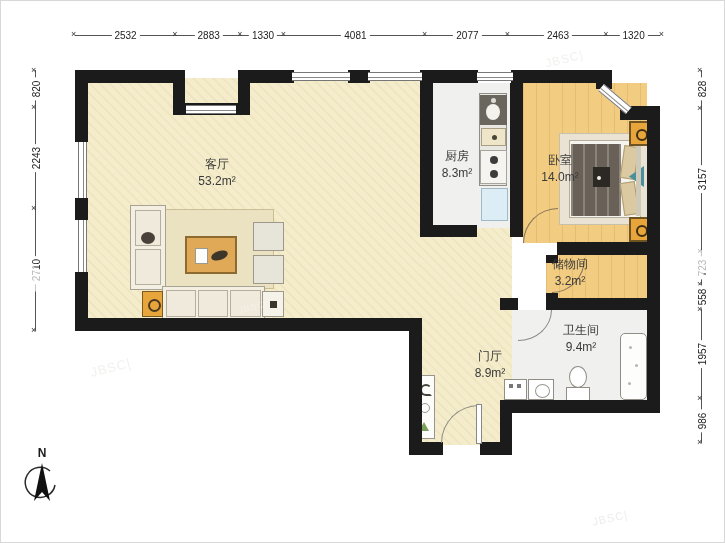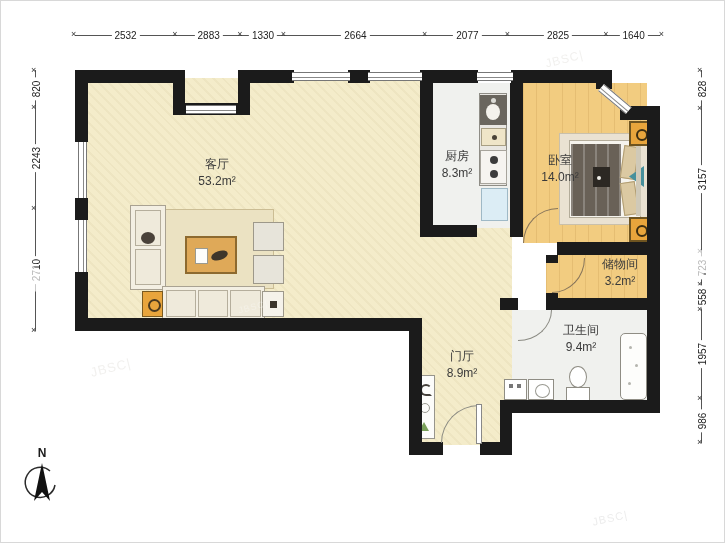--- a/index.html
+++ b/index.html
@@ -184,54 +184,54 @@
     <span class="rarea">53.2m²</span>
   </div>
   <div class="room-label" style="left:457px;top:148px;">
     <span class="rname">厨房</span>
     <span class="rarea">8.3m²</span>
   </div>
   <div class="room-label" style="left:560px;top:152px;">
     <span class="rname">卧室</span>
     <span class="rarea">14.0m²</span>
   </div>
-  <div class="room-label" style="left:620px;top:256px;">
+  <div class="room-label" style="left:570px;top:256px;">
     <span class="rname">储物间</span>
     <span class="rarea">3.2m²</span>
   </div>
   <div class="room-label" style="left:581px;top:322px;">
     <span class="rname">卫生间</span>
     <span class="rarea">9.4m²</span>
   </div>
-  <div class="room-label" style="left:462px;top:348px;">
+  <div class="room-label" style="left:490px;top:348px;">
     <span class="rname">门厅</span>
     <span class="rarea">8.9m²</span>
   </div>
 
   <div class="hruler">
     <div class="hseg" style="width:17.29%;">
         <span class="dimlabel">2532</span>
       </div>
     <div class="hseg" style="width:11.13%;">
         <span class="dimlabel">2883</span>
       </div>
     <div class="hseg" style="width:7.45%;">
         <span class="dimlabel">1330</span>
       </div>
     <div class="hseg" style="width:24.13%;">
-        <span class="dimlabel">2664</span>
+        <span class="dimlabel">4081</span>
       </div>
     <div class="hseg" style="width:14.16%;">
         <span class="dimlabel">2077</span>
       </div>
     <div class="hseg" style="width:16.82%;">
-        <span class="dimlabel">2825</span>
+        <span class="dimlabel">2463</span>
       </div>
     <div class="hseg" style="width:9.02%;">
-        <span class="dimlabel">1640</span>
+        <span class="dimlabel">1320</span>
       </div>
   </div>
 
   <div class="vruler" style="left:28px;top:70px;height:261px;">
     <div class="vseg" style="height:14.2%;">
         <span class="vlabel">820</span>
       </div>
     <div class="vseg" style="height:38.85%;">
         <span class="vlabel">2243</span>
       </div>

